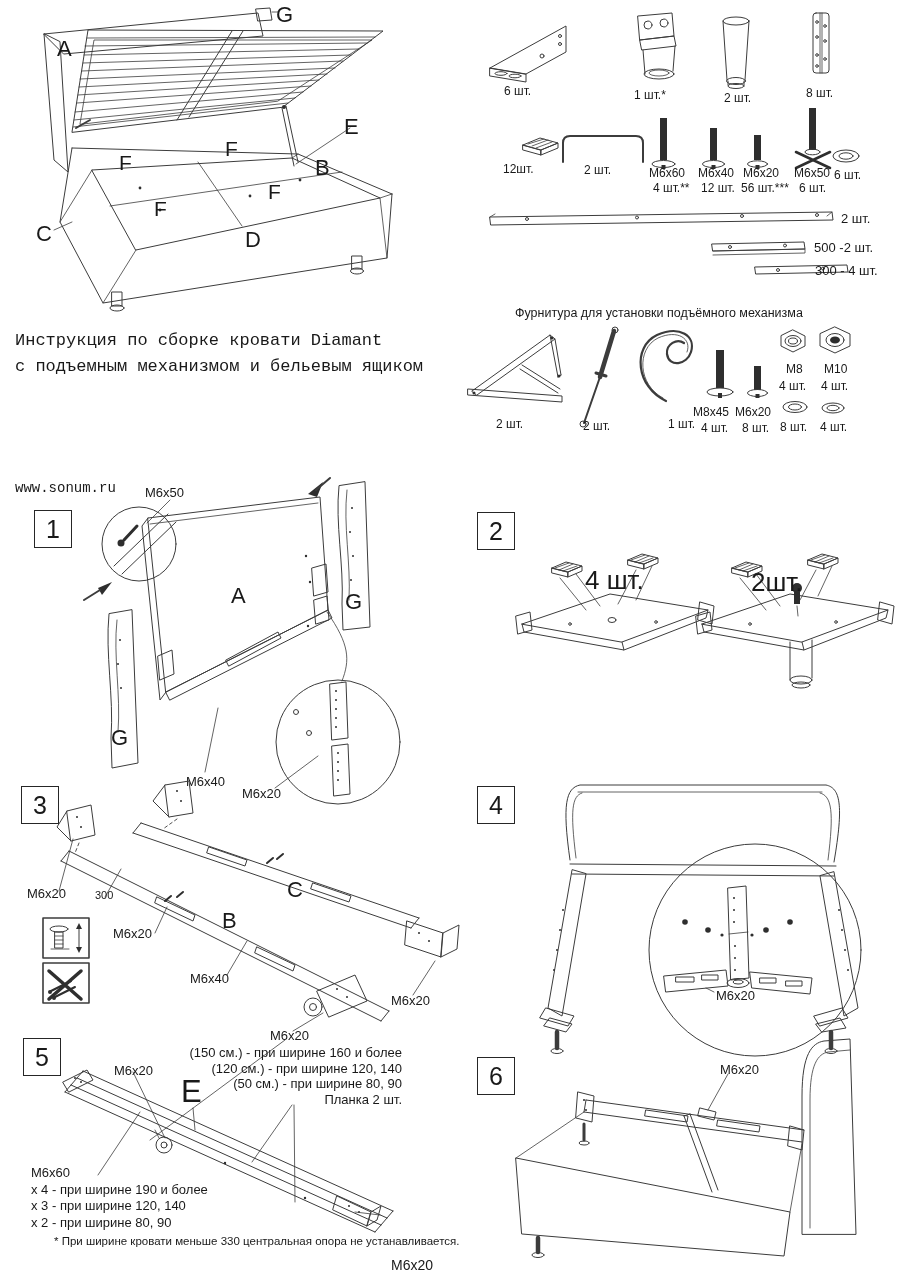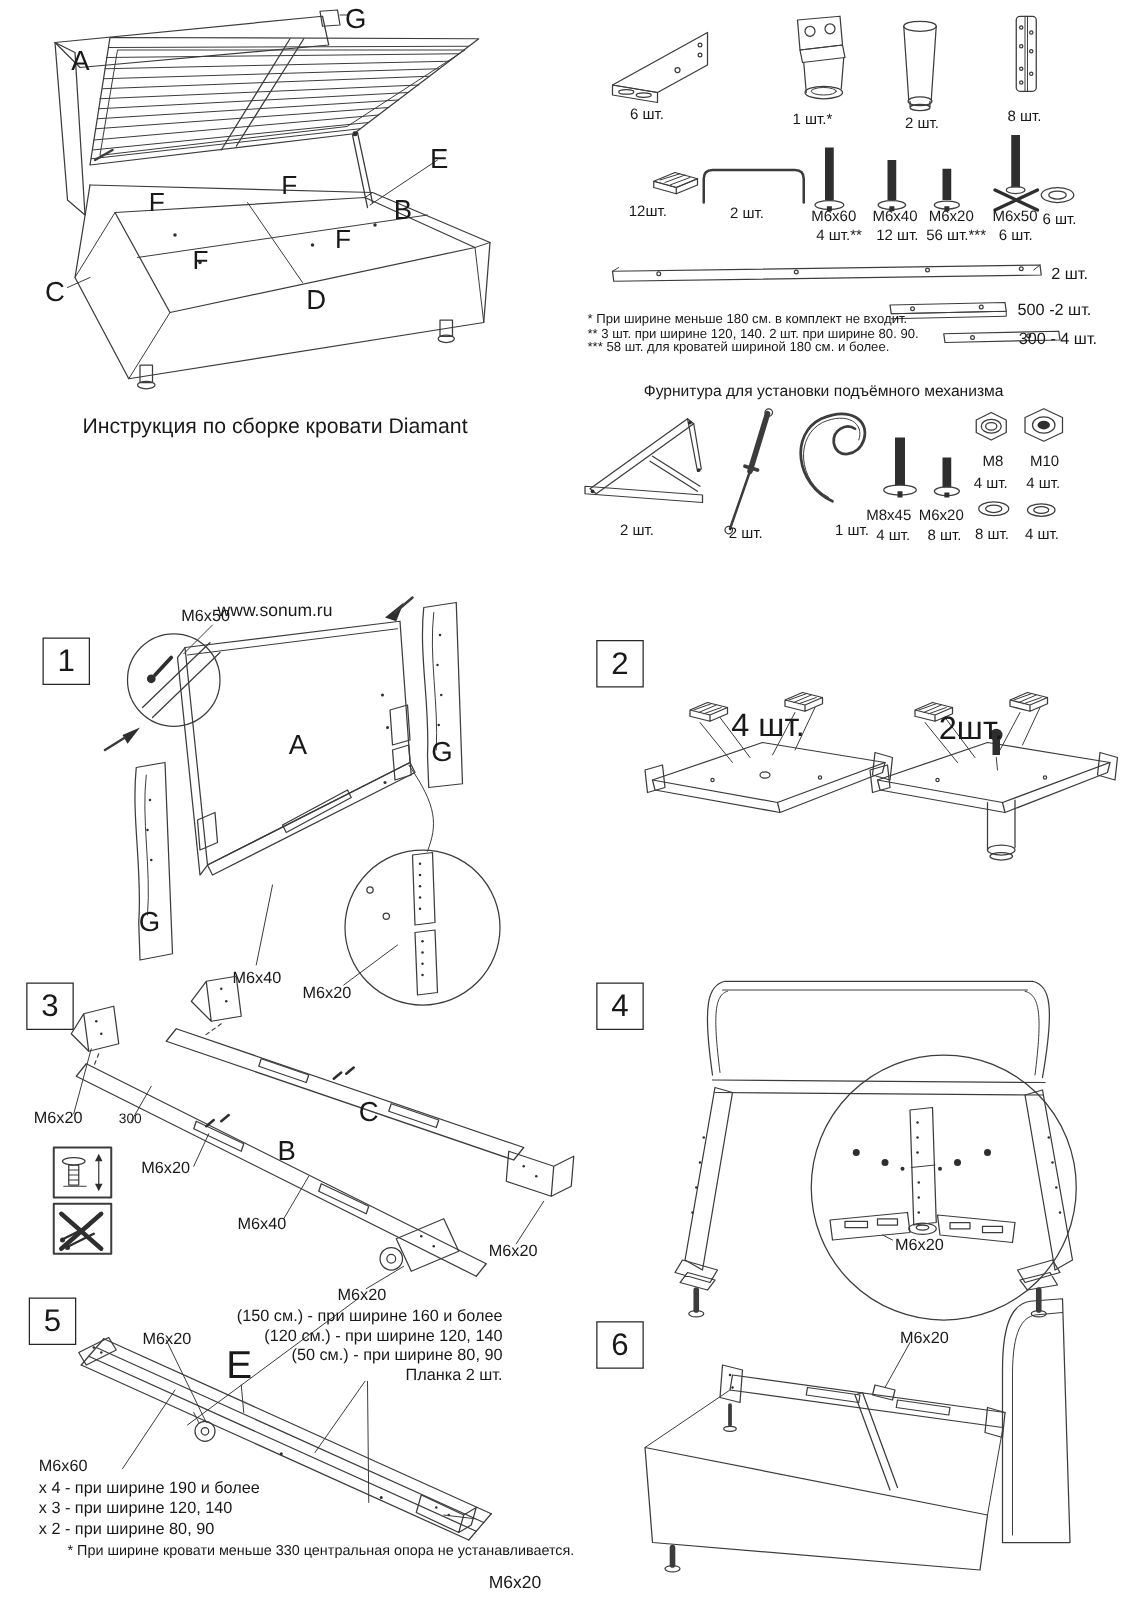--- a/index.html
+++ b/index.html
@@ -12,21 +12,21 @@
   .t3{stroke-width:3;}
   .t4{stroke-width:4.5;}
   .dk{stroke:#2e2e2e;}
   .dash{stroke-dasharray:3 3;stroke-width:.9;}
   .thin{stroke-width:.8;}
   .lb{position:absolute;white-space:nowrap;color:#191919;}
   .s9{font-size:11px;}  .s10{font-size:10.5px;line-height:11.5px;}
   .s12{font-size:12px;} .s13{font-size:13px;} .s14{font-size:14px;margin-top:48px;}
   .s17{font-size:17px;line-height:26px;} .s21{font-size:21px;} .s22{font-size:22px;}
   .s26{font-size:26px;} .s31{font-size:31px;}
-  .ctr{text-align:center;} .rgt{text-align:right;}
+  .ctr{text-align:left;font-family:Liberation Mono, monospace;} .rgt{text-align:right;}
   .stepbox{position:absolute;width:36px;height:36px;border:1.6px solid #262626;
            display:flex;align-items:center;justify-content:center;font-size:25px;}
   .lh15{line-height:15.5px;} .lh16{line-height:16.5px;}
 </style>
 </head>
 <body>
 
 <div class="page">
 
   <svg style="left:0;top:0" width="470" height="320" viewBox="0 0 470 320">
@@ -60,20 +60,21 @@
   <span class="lb s22" style="left:315px;top:155px">B</span>
   <span class="lb s22" style="left:36px;top:221px">C</span>
   <span class="lb s22" style="left:245px;top:227px">D</span>
   <span class="lb s21" style="left:119px;top:151px">F</span>
   <span class="lb s21" style="left:225px;top:137px">F</span>
   <span class="lb s21" style="left:154px;top:197px">F</span>
   <span class="lb s21" style="left:268px;top:180px">F</span>
 
   <div class="lb s17 ctr" style="left:15px;top:328px;width:410px">
     <div>Инструкция по сборке кровати Diamant</div>
+    <div>с подъемным механизмом и бельевым ящиком</div>
   </div>
   <div class="lb s14 ctr" style="left:15px;top:432px;width:410px">www.sonum.ru</div>
 
   <svg style="left:482px;top:16px" width="96" height="70" viewBox="0 0 96 70">
     <path d="M8,52 L84,10 L84,36 L44,58 Z"></path>
       <path d="M8,52 L44,58 L44,66 L8,60 Z"></path>
     <ellipse cx="19" cy="57.5" rx="6" ry="1.8"></ellipse>
       <ellipse cx="33" cy="60" rx="6" ry="1.8"></ellipse>
     <circle cx="78" cy="20" r="1.5"></circle>
       <circle cx="78" cy="28" r="1.5"></circle>
@@ -171,25 +172,20 @@
   </svg>
   <svg style="left:753px;top:263px" width="100" height="16" viewBox="0 0 100 16">
     <path d="M2,4 L94,2 L95,9 L3,11 Z"></path>
       <circle cx="25" cy="7" r="1.5"></circle>
       <circle cx="70" cy="5.5" r="1.5"></circle>
   </svg>
   <span class="lb s13" style="left:841px;top:211px">2 шт.</span>
   <span class="lb s13" style="left:814px;top:240px">500 -2 шт.</span>
   <span class="lb s13" style="left:815px;top:263px">300 - 4 шт.</span>
 
-  <div class="lb s10" style="left:470px;top:250px;width:270px">
-    <div>* При ширине меньше 180 см. в комплект не входит.</div>
-    <div>** 3 шт. при ширине 120, 140. 2 шт. при ширине 80. 90.</div>
-    <div>*** 58 шт. для кроватей шириной 180 см. и более.</div>
-  </div>
 
   <div class="lb" style="left:515px;top:306px;font-size:12.5px">Фурнитура для установки подъёмного механизма</div>
   <svg style="left:462px;top:323px" width="112" height="88" viewBox="0 0 112 88">
     <path d="M6,66 L100,73 L100,79 L6,72 Z"></path>
     <path d="M10,68 L88,12 L93,16 L15,72 Z"></path>
     <path d="M88,12 L96,54 M93,16 L99,52 M96,54 L99,52"></path>
     <path d="M58,46 L96,70 M60,42 L98,66"></path>
     <circle cx="12" cy="70" r="1.5" class="f"></circle>
       <circle cx="90" cy="15" r="1.5" class="f"></circle>
       <circle cx="97" cy="53" r="1.5" class="f"></circle>

